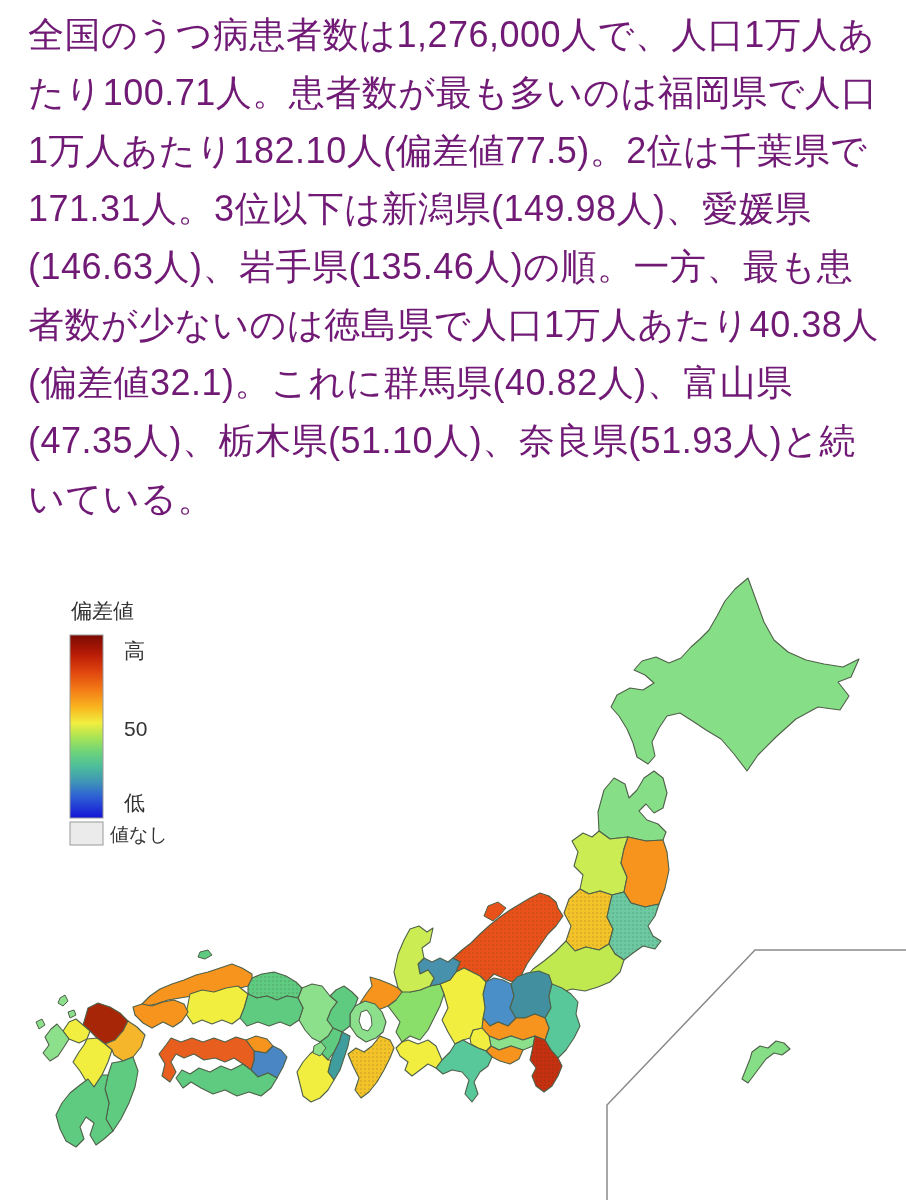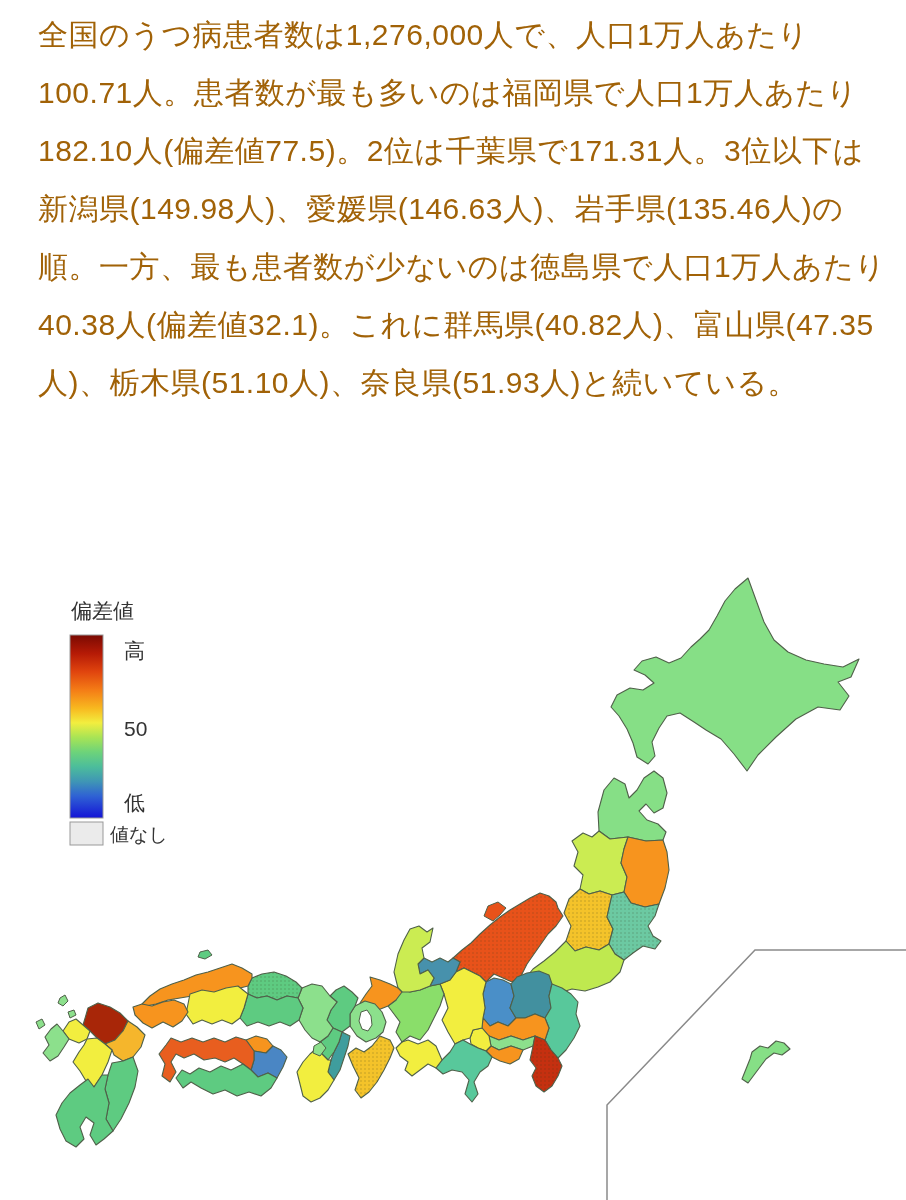--- a/index.html
+++ b/index.html
@@ -2,22 +2,22 @@
 <html><head>
 <meta charset="utf-8">
 <style>
   html,body{margin:0;padding:0;}
   body{
     width:906px;height:1200px;position:relative;overflow:hidden;
     background:#ffffff;
     font-family:"Liberation Sans","DejaVu Sans",sans-serif;
   }
   .article{
-    position:absolute;top:6px;left:38px;width:856px;
-    font-size:30px;line-height:58px;color:#a16207;
+    position:absolute;top:6px;left:28px;width:856px;
+    font-size:36px;line-height:58px;color:#701a75;
     letter-spacing:0.5px;text-align:left;
   }
   #map{position:absolute;left:0;top:560px;width:906px;height:640px;}
   #map text{font-family:"Liberation Sans","DejaVu Sans",sans-serif;fill:#333333;}
   #map .pref{stroke:#4f6049;stroke-width:1.1;stroke-linejoin:round;}
   #map .isle{stroke:#4f6049;stroke-width:1;stroke-linejoin:round;}
   #map .legend-box{stroke:#999999;stroke-width:1;}
 </style>
 </head>
 <body>

